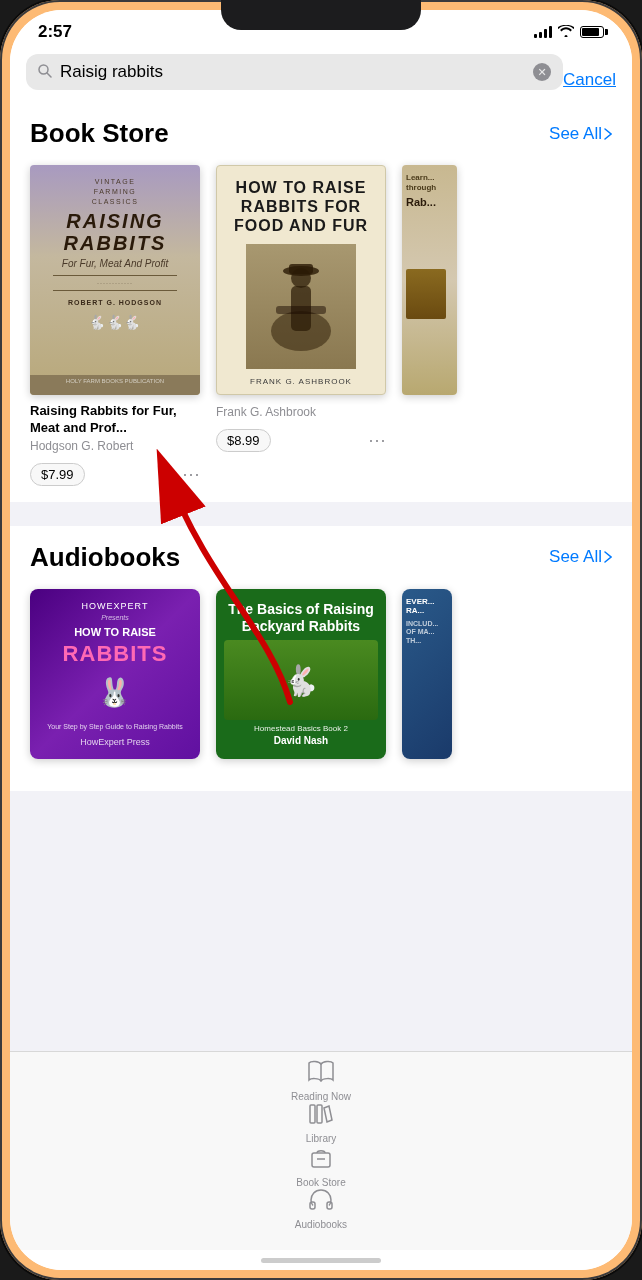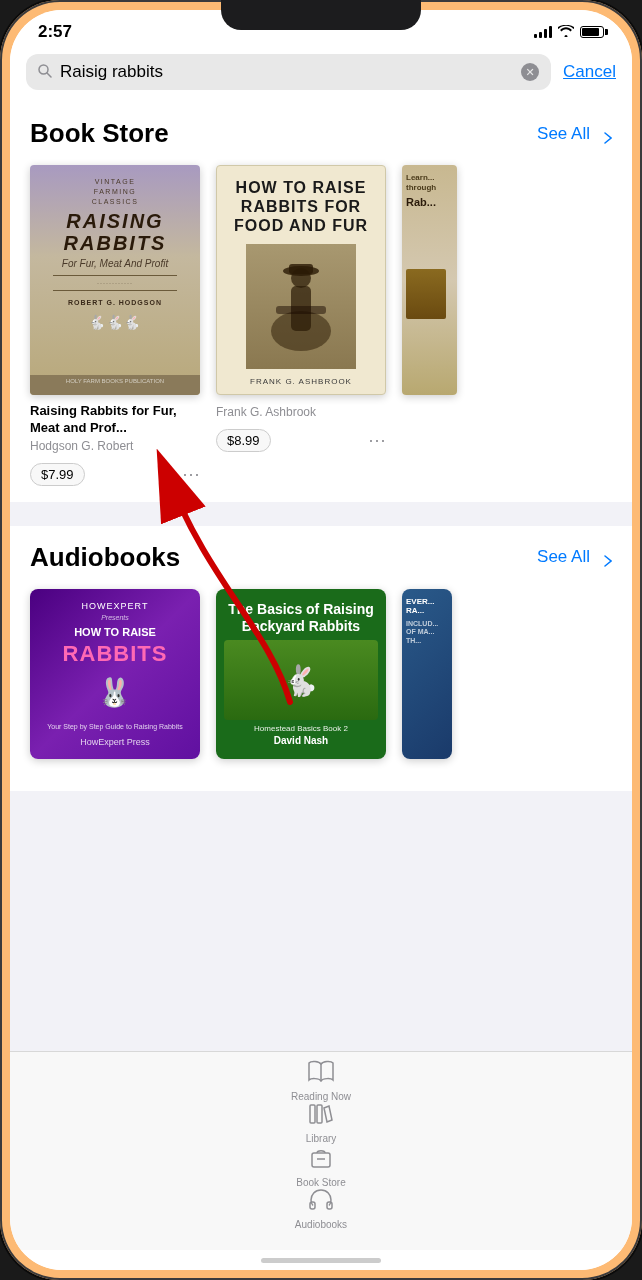--- a/index.html
+++ b/index.html
@@ -122,22 +122,22 @@
 
     
     .search-area {
       padding: 8px 16px 12px 16px;
       background: #fff;
       flex-shrink: 0;
     }
 
     .search-bar {
       display: flex;
-      align-items: center;
-      gap: 12px;
+      align-items: flex-end;
+      gap: 0;
     }
 
     .search-input-wrapper {
       flex: 1;
       display: flex;
       align-items: center;
       background: #e8e8e8;
       border-radius: 12px;
       padding: 8px 12px;
       gap: 8px;
@@ -201,22 +201,22 @@
       font-size: 26px;
       font-weight: 800;
       color: #000;
     }
 
     .see-all {
       font-size: 17px;
       color: #007aff;
       cursor: pointer;
       display: flex;
-      align-items: flex-end;
-      gap: 14px;
+      align-items: center;
+      gap: 2px;
     }
 
     
     .books-row {
       display: flex;
       gap: 16px;
       padding: 8px 20px 16px 20px;
       overflow: hidden;
     }
 

